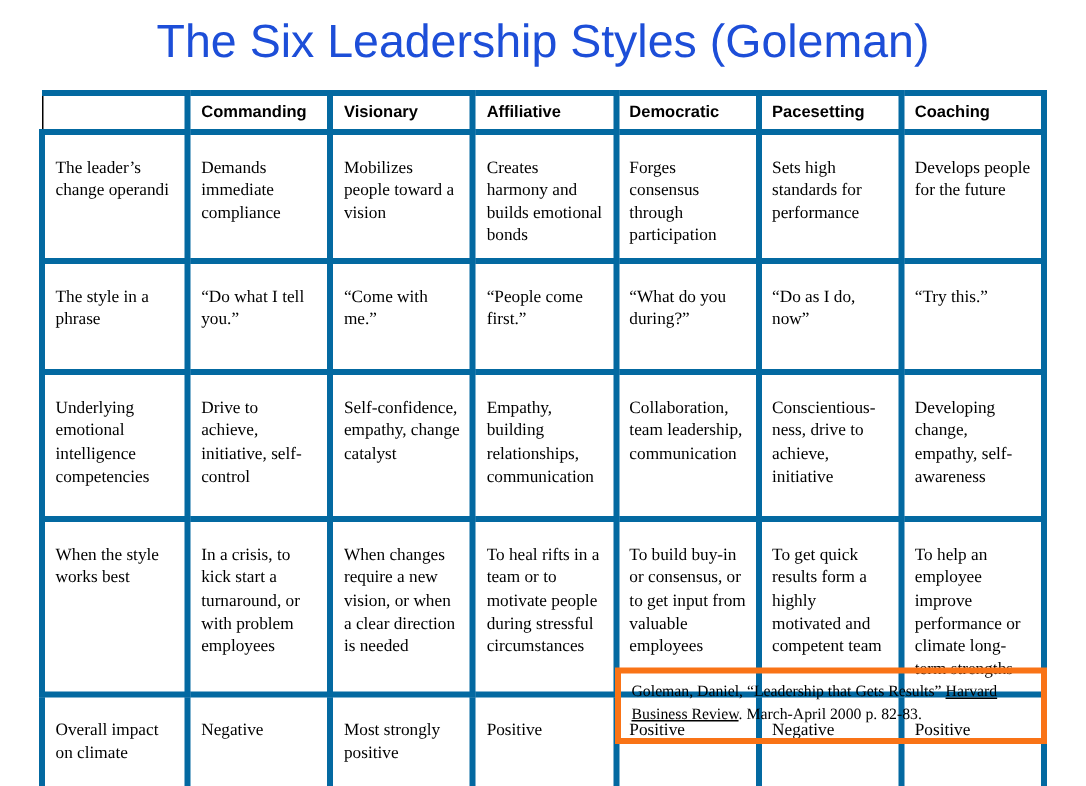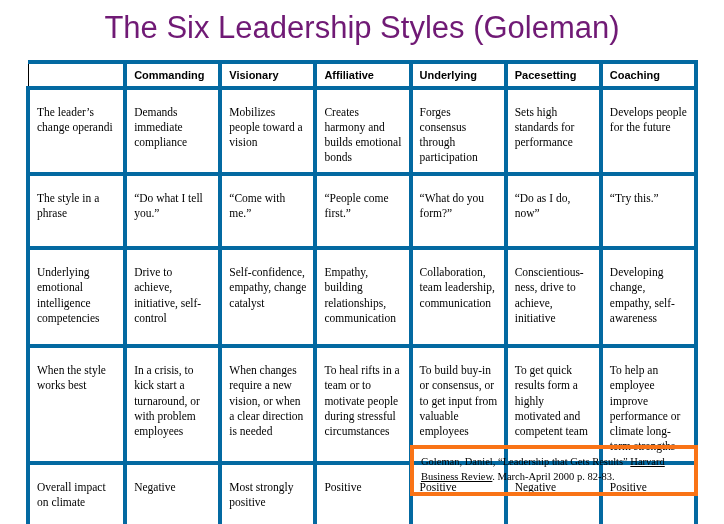--- a/index.html
+++ b/index.html
@@ -21,21 +21,21 @@
     box-sizing: border-box;
   }
   .title {
     text-align: center;
     font-family: "Liberation Sans", sans-serif;
     font-size: 31px;
     font-weight: normal;
     letter-spacing: 0px;
     margin: 10px 0 0 0;
     padding: 0;
-    color: #701a75;
+    color: #1d4ed8;
   }
   .table-wrap {
     margin: 14px 26px 0 26px;
   }
   table.matrix {
     border-collapse: collapse;
     width: 100%;
     table-layout: fixed;
   }
   table.matrix th, table.matrix td {
@@ -101,41 +101,41 @@
           <col class="cx">
           <col class="cx">
           <col class="cx">
       </colgroup>
       <thead>
         <tr>
           <th class="corner"></th>
           <th>Commanding</th>
           <th>Visionary</th>
           <th>Affiliative</th>
-          <th>Underlying</th>
+          <th>Democratic</th>
           <th>Pacesetting</th>
           <th>Coaching</th>
         </tr>
       </thead>
       <tbody>
         <tr class="row-modus">
           <td class="rowhead">The leader’s change operandi</td>
           <td>Demands immediate compliance</td>
           <td>Mobilizes people toward a vision</td>
           <td>Creates harmony and builds emotional bonds</td>
           <td>Forges consensus through participation</td>
           <td>Sets high standards for performance</td>
           <td>Develops people for the future</td>
         </tr>
         <tr class="row-phrase">
           <td class="rowhead">The style in a phrase</td>
           <td>“Do what I tell you.”</td>
           <td>“Come with me.”</td>
           <td>“People come first.”</td>
-          <td>“What do you form?”</td>
+          <td>“What do you during?”</td>
           <td>“Do as I do, now”</td>
           <td>“Try this.”</td>
         </tr>
         <tr class="row-comp">
           <td class="rowhead">Underlying emotional intelligence competencies</td>
           <td>Drive to achieve, initiative, self-control</td>
           <td>Self-confidence, empathy, change catalyst</td>
           <td>Empathy, building relationships, communication</td>
           <td>Collaboration, team leadership, communication</td>
           <td>Conscientious-ness, drive to achieve, initiative</td>

